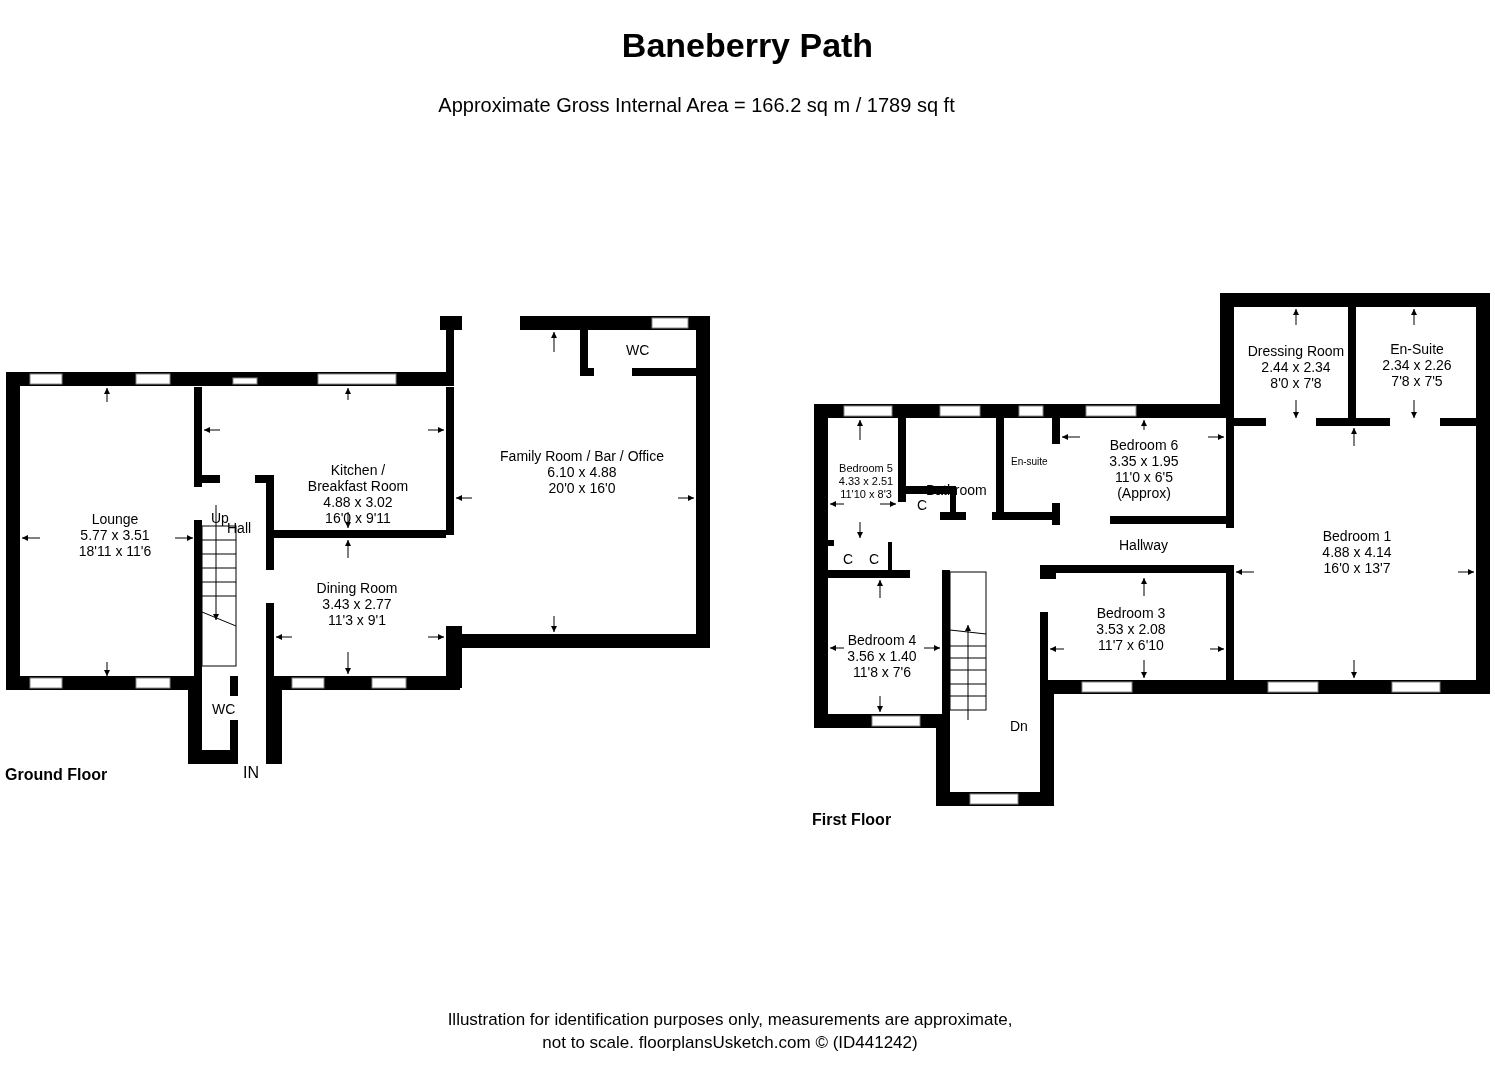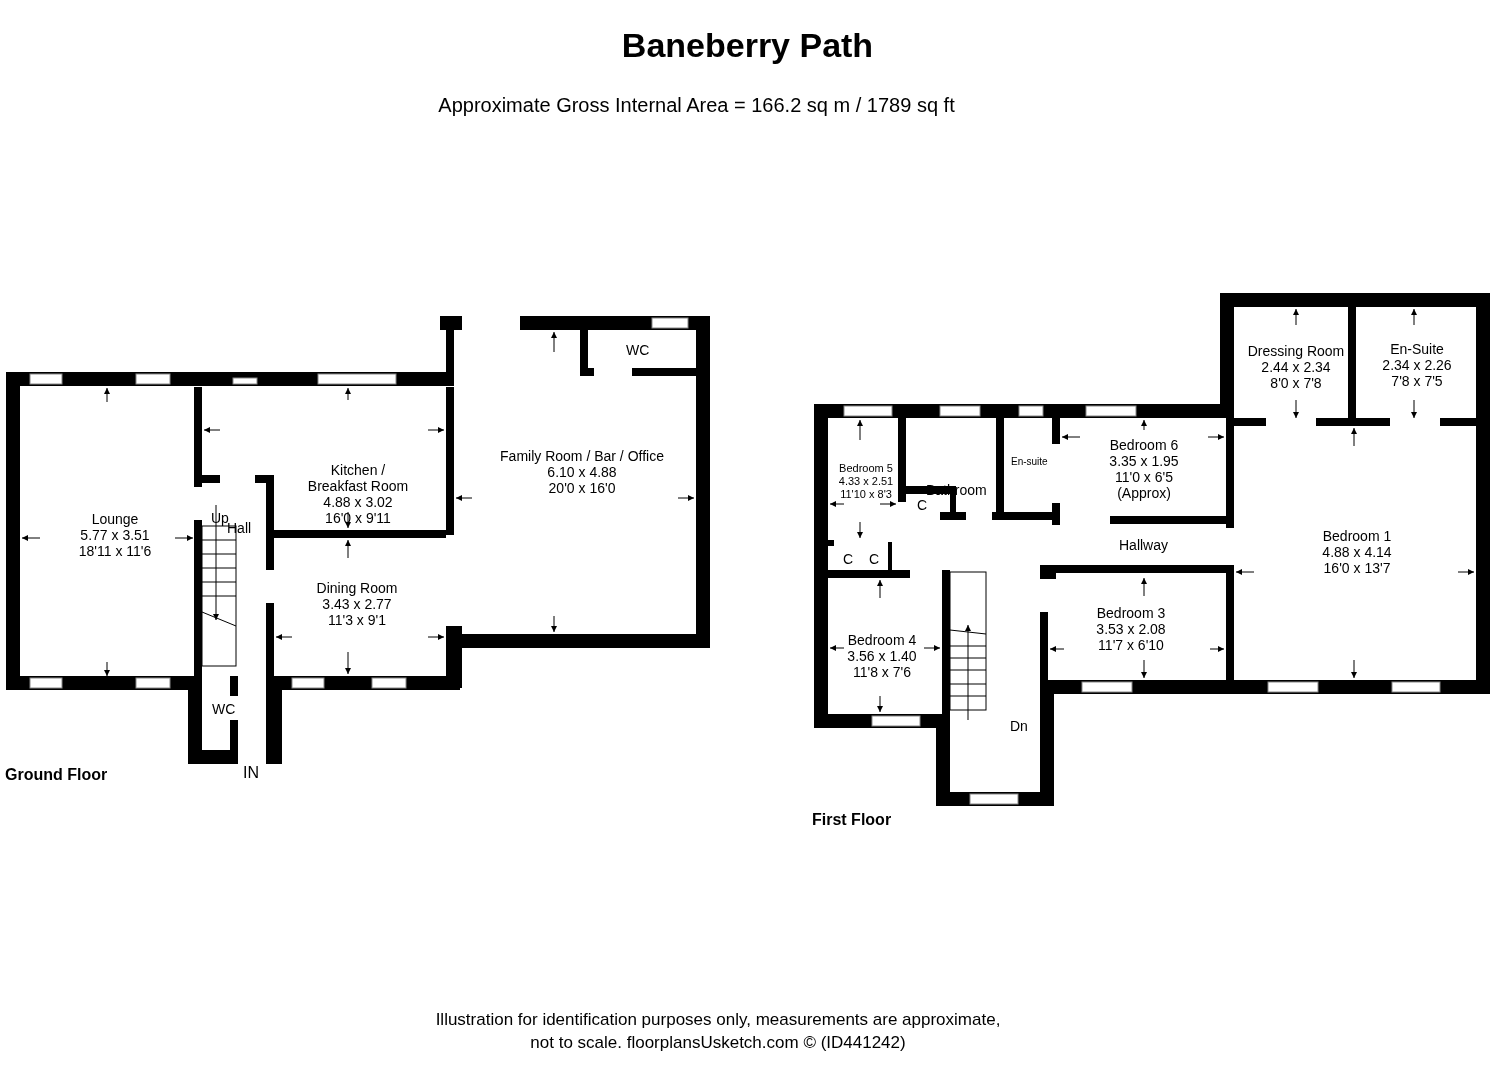--- a/index.html
+++ b/index.html
@@ -1,21 +1,21 @@
 <!DOCTYPE html>
 <html><head>
 <meta charset="utf-8">
 <style>
   html, body { margin:0; padding:0; background:#ffffff; }
   body { width:1495px; height:1080px; position:relative; overflow:hidden; font-family:"Liberation Sans", sans-serif; color:#000; }
   .abs { position:absolute; }
   .title { left:0; width:1495px; top:26px; text-align:center; font-size:34px; font-weight:bold; }
   .subtitle { left:0; width:1393px; top:94px; text-align:center; font-size:20px; }
   .floor-label { font-size:16px; font-weight:bold; }
-  .footer { left:0; width:1436px; top:1008px; text-align:center; font-size:17px; line-height:23px; }
+  .footer { left:12px; width:1436px; top:1008px; text-align:center; font-size:17px; line-height:23px; }
   .room { position:absolute; text-align:center; font-size:14px; line-height:16px; transform:translateX(-50%); white-space:nowrap; }
   .room.small { font-size:11px; line-height:13px; }
   .lbl { position:absolute; font-size:14px; }
   svg { position:absolute; left:0; top:0; }
 </style>
 </head>
 <body>
 
 <div class="abs title">Baneberry Path</div>
 <div class="abs subtitle">Approximate Gross Internal Area = 166.2 sq m / 1789 sq ft</div>

